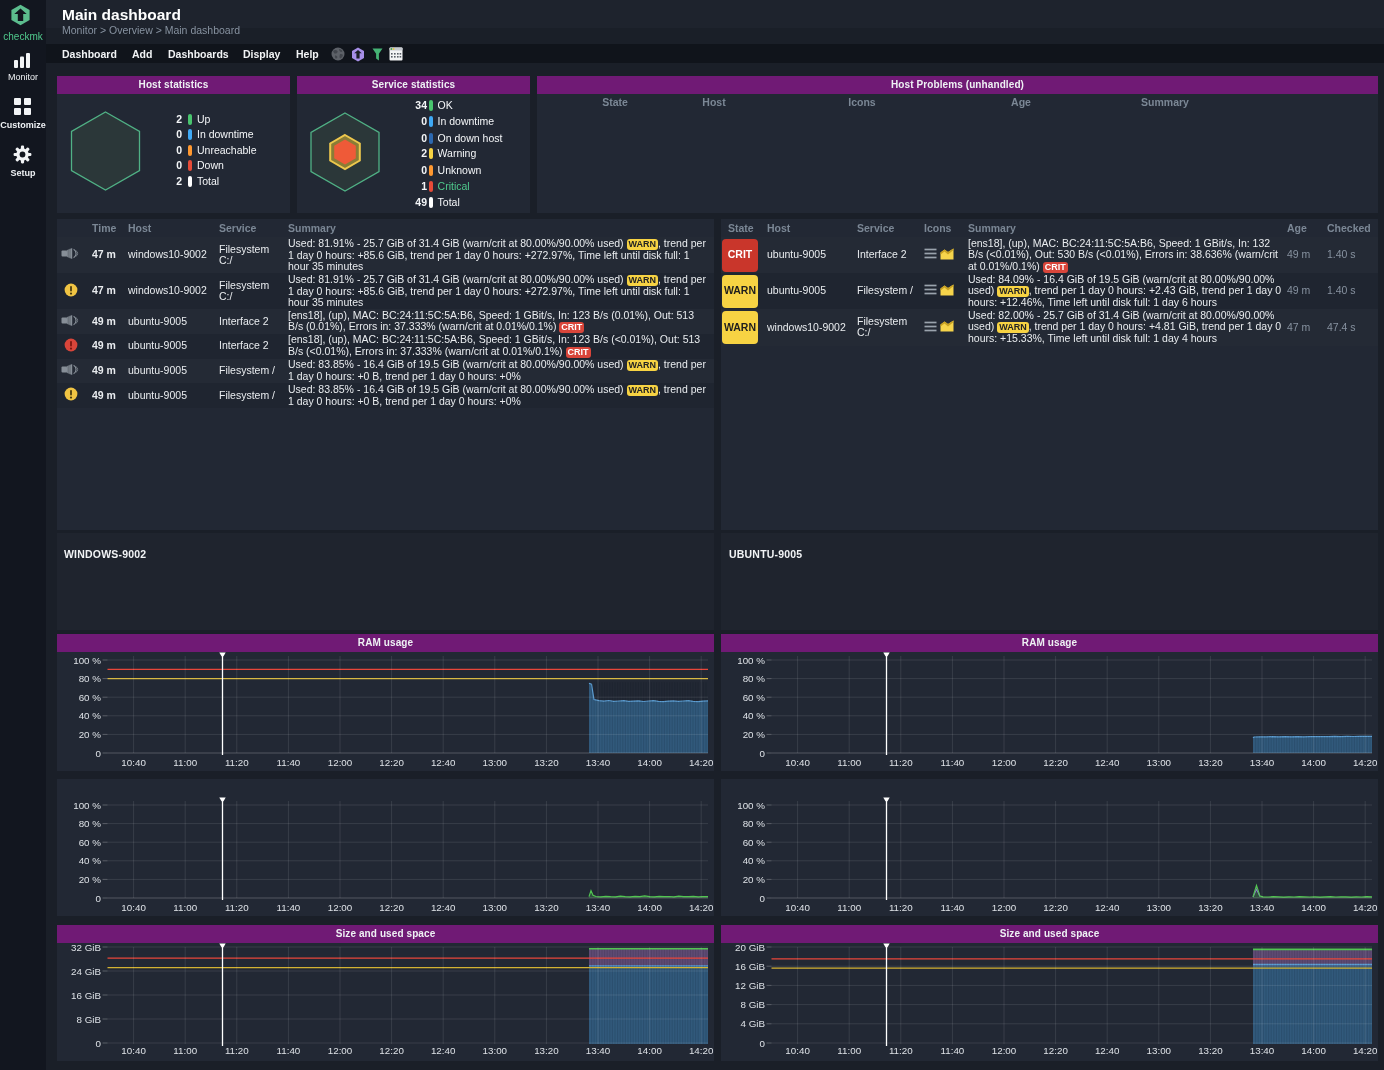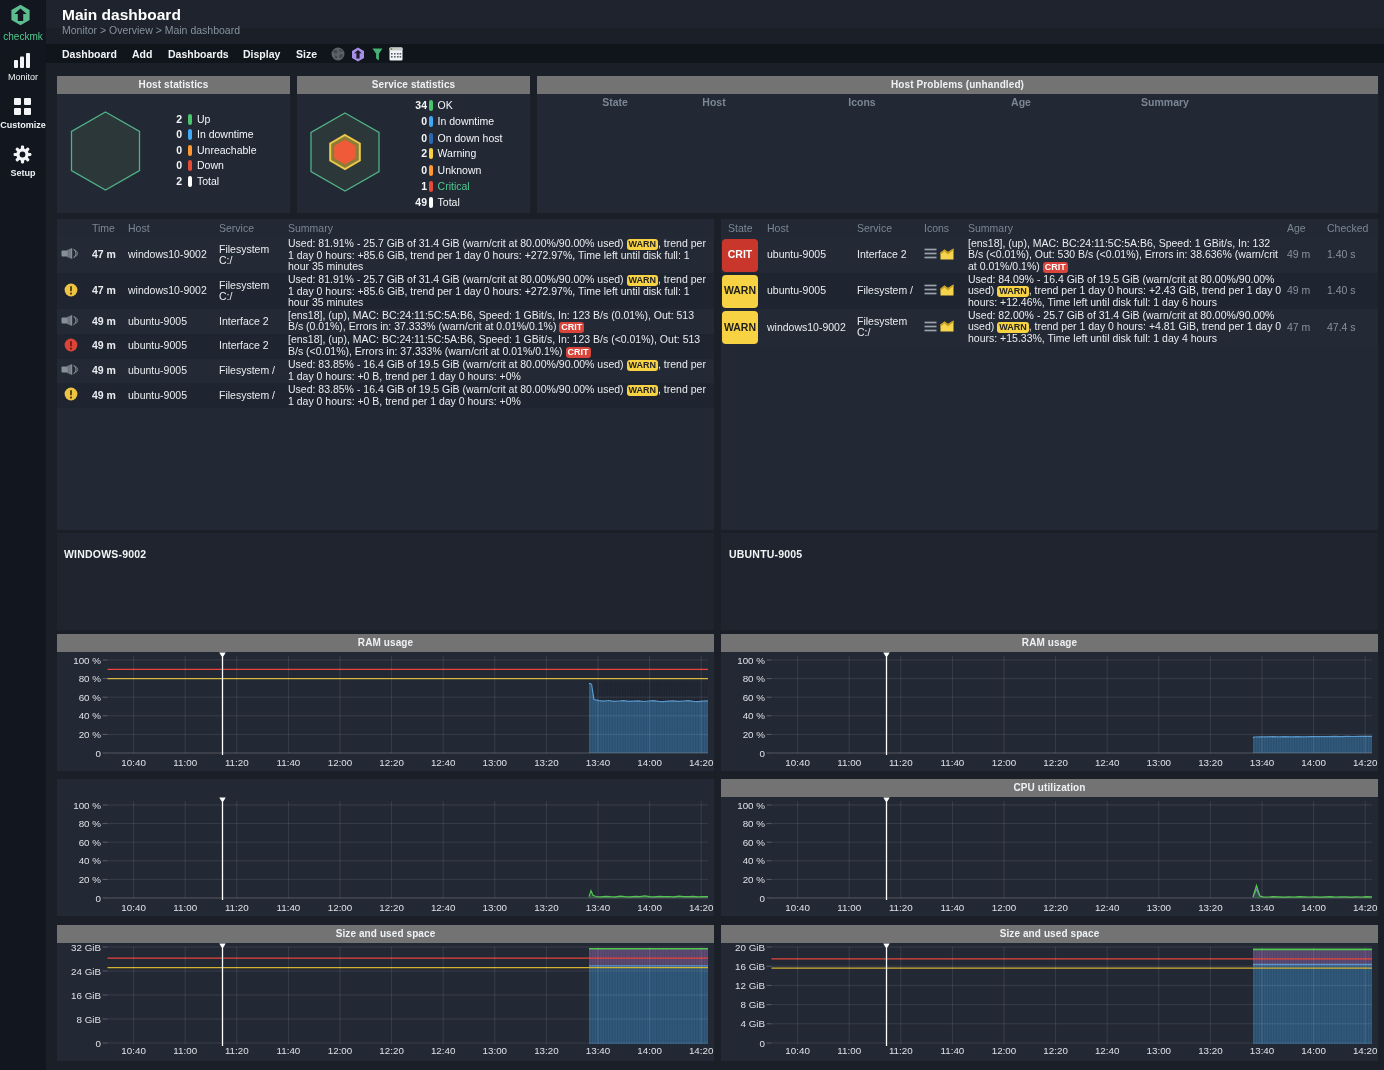--- a/index.html
+++ b/index.html
@@ -1,22 +1,22 @@
 <!DOCTYPE html>
 <html><head><meta charset="utf-8"><title>Main dashboard</title><style>
 
 *{margin:0;padding:0;box-sizing:border-box}
 html,body{width:1384px;height:1070px;background:#1a1f28;font-family:"Liberation Sans",sans-serif;overflow:hidden;position:relative}
 .abs{position:absolute}
 .panel{position:absolute;background:#222834}
-.ptitle{height:18px;background:#737373;color:#eef1f4;font-size:10px;font-weight:bold;text-align:center;line-height:18px;letter-spacing:0.1px}
+.ptitle{height:18px;background:#701a75;color:#eef1f4;font-size:10px;font-weight:bold;text-align:center;line-height:18px;letter-spacing:0.1px}
 .hgray{color:#7b8795;font-weight:bold;font-size:10.5px}
 table.dt{border-collapse:collapse;table-layout:fixed;width:100%;font-size:10.5px;color:#e9ecef}
 table.dt td{vertical-align:middle;padding:0.5px 0;line-height:11.6px;overflow:hidden}
-table.dt tr.h td{color:#7b8795;font-weight:normal;height:17px;padding:0}
+table.dt tr.h td{color:#7b8795;font-weight:bold;height:17px;padding:0}
 tr.odd{background:#242a35}
 tr.even{background:#1f2530}
 .badge{display:inline-block;border-radius:3px;font-weight:bold;font-size:9px;padding:0px 2px;line-height:11px;letter-spacing:0}
 .bwarn{background:#f7d343;color:#232323}
 .bcrit{background:#d9453a;color:#ffffff}
 .statebox{width:36px;height:33px;border-radius:4px;display:flex;align-items:center;justify-content:center;font-weight:bold;font-size:10.5px;margin:1px 0}
 .stnum{position:absolute;width:40px;text-align:right;font-size:10.5px;font-weight:bold;color:#f4f6f8}
 .stbar{position:absolute;width:4px;height:11px;border-radius:2px}
 .stlab{position:absolute;font-size:10.5px;font-weight:normal;color:#f4f6f8;white-space:nowrap}
 .menuitem{font-size:10.5px;font-weight:bold;color:#f2f4f6;position:absolute;top:50%;transform:translateY(-50%);white-space:nowrap}
@@ -24,21 +24,21 @@
 </style></head><body>
 <div class="abs" style="left:46px;top:0;width:1338px;height:28px;background:#1e232d">
 <div class="abs" style="left:16px;top:6px;font-size:15.5px;font-weight:bold;color:#ffffff">Main dashboard</div>
 <div class="abs" style="left:16px;top:24px;font-size:10.5px;color:#8792a0">Monitor &gt; Overview &gt; Main dashboard</div>
 </div>
 <div class="abs" style="left:46px;top:44px;width:1338px;height:19px;background:#10141b">
 <div class="menuitem" style="left:16px">Dashboard</div>
 <div class="menuitem" style="left:86px">Add</div>
 <div class="menuitem" style="left:122px">Dashboards</div>
 <div class="menuitem" style="left:197px">Display</div>
-<div class="menuitem" style="left:250px">Size</div>
+<div class="menuitem" style="left:250px">Help</div>
 <svg class="abs" style="left:285px;top:3px" width="14" height="14" viewBox="0 0 14 14">
       <circle cx="7" cy="7" r="6.5" fill="#5d6168"></circle>
       <path d="M2 4 Q4 2.5 6 3.5 Q7.5 4.5 6 6 Q4 7 3 6 Z M8 2 Q10 2 11.5 4 Q10.5 5.5 9 4.5 Q7.8 3.4 8 2 Z M9 7 Q11 6.5 12 8 Q11.5 10.5 9.5 11.5 Q8 10.5 8.5 9 Z M4 8.5 Q6 8 6.5 10 Q6 12 4.5 11.5 Q3.5 10 4 8.5 Z" fill="#42464d"></path>
     </svg>
 <svg class="abs" style="left:305px;top:2.5px" width="14" height="15" viewBox="0 0 14 15">
       <path d="M7 0.5 L13 4 V11 L7 14.5 L1 11 V4 Z" fill="#a78fe8"></path>
       <path d="M7 3 L10.8 6.2 H8.6 V11.5 H5.4 V6.2 H3.2 Z" fill="#1b1e26"></path>
     </svg>
 <svg class="abs" style="left:325.5px;top:4px" width="11" height="13" viewBox="0 0 11 13">
       <path d="M0.5 0.5 H10.5 L6.9 5.8 V12.4 L4.1 10.4 V5.8 Z" fill="#45b375"></path>
@@ -591,21 +591,20 @@
       <text x="437.8" y="113.5" text-anchor="middle" font-size="9.8" fill="#dde1e6">13:00</text>
       <text x="489.4" y="113.5" text-anchor="middle" font-size="9.8" fill="#dde1e6">13:20</text>
       <text x="541.0" y="113.5" text-anchor="middle" font-size="9.8" fill="#dde1e6">13:40</text>
       <text x="592.6" y="113.5" text-anchor="middle" font-size="9.8" fill="#dde1e6">14:00</text>
       <text x="644.2" y="113.5" text-anchor="middle" font-size="9.8" fill="#dde1e6">14:20</text>
       <line x1="165.5" y1="1" x2="165.5" y2="103" stroke="#ffffff" stroke-width="1.3"></line>
       <path d="M162.3,0.5 L168.7,0.5 L166.5,4.2 L164.5,4.2 Z" fill="#ffffff"></path>
     </svg>
   </div>
 <div class="panel" style="left:721px;top:779px;width:657px;height:137px">
-    <div class="ptitle">CPU utilization</div>
     <svg width="657" height="119" style="position:absolute;left:0;top:18px">
       <polygon points="532,101 532.0,99.9 535.5,88.4 539.0,99.1 542.0,99.8 547.2,100.0 552.4,99.7 557.6,99.9 562.8,100.1 568.0,99.8 573.1,100.0 578.3,99.7 583.5,99.9 588.7,100.0 593.9,99.8 599.1,100.1 604.3,99.9 609.5,99.7 614.7,100.0 619.9,99.8 625.0,99.9 630.2,100.1 635.4,99.8 640.6,100.0 645.8,99.7 651.0,99.9 651,101" fill="rgba(82,197,82,0.25)"></polygon>
       <polyline points="532,99.9 535.5,92.2 539,99.6" fill="none" stroke="rgba(150,120,220,0.9)" stroke-width="1.1"></polyline>
       <polyline points="532.0,99.9 535.5,88.4 539.0,99.1 542.0,99.8 547.2,100.0 552.4,99.7 557.6,99.9 562.8,100.1 568.0,99.8 573.1,100.0 578.3,99.7 583.5,99.9 588.7,100.0 593.9,99.8 599.1,100.1 604.3,99.9 609.5,99.7 614.7,100.0 619.9,99.8 625.0,99.9 630.2,100.1 635.4,99.8 640.6,100.0 645.8,99.7 651.0,99.9" fill="none" stroke="#52c552" stroke-width="1.2"></polyline>
       <line x1="76.6" y1="4" x2="76.6" y2="101" stroke="rgba(255,255,255,0.10)" stroke-width="1"></line>
       <line x1="128.2" y1="4" x2="128.2" y2="101" stroke="rgba(255,255,255,0.10)" stroke-width="1"></line>
       <line x1="179.8" y1="4" x2="179.8" y2="101" stroke="rgba(255,255,255,0.10)" stroke-width="1"></line>
       <line x1="231.4" y1="4" x2="231.4" y2="101" stroke="rgba(255,255,255,0.10)" stroke-width="1"></line>
       <line x1="283.0" y1="4" x2="283.0" y2="101" stroke="rgba(255,255,255,0.10)" stroke-width="1"></line>
       <line x1="334.6" y1="4" x2="334.6" y2="101" stroke="rgba(255,255,255,0.10)" stroke-width="1"></line>

